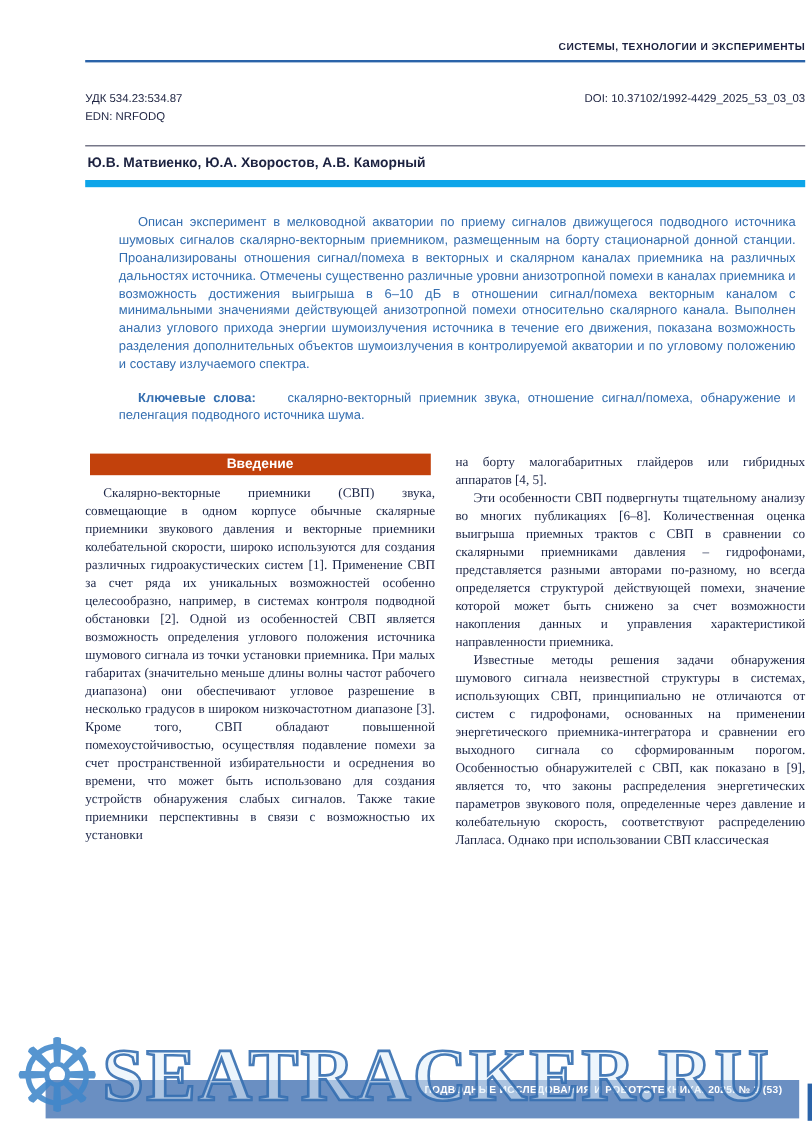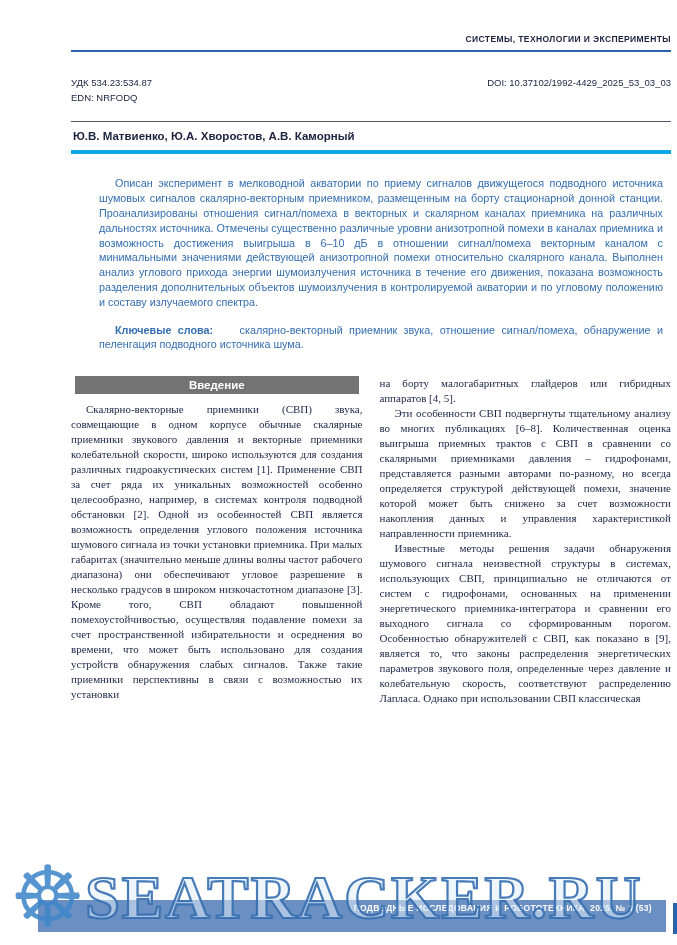--- a/index.html
+++ b/index.html
@@ -27,21 +27,21 @@
   .meta-right { white-space:nowrap;text-align:right; }
 
   
   .article-title {
     margin:20px 0 0 14px; font-size:19.5px; line-height:26px; font-weight:700;
     letter-spacing:0.3px; color:#2a63a9;
   }
 
   
   .authors-wrap {
-    margin-top:16px; border-top:1px solid #55566b; border-bottom:4px solid #0ea5e9;
+    margin-top:16px; border-top:1px solid #55566b; border-bottom:6px solid #0ea5e9;
     padding:8px 2px; font-size:11.5px; font-weight:700; color:#1c2240;
   }
 
   
   .abstract {
     margin:22px 8px 0 28px; font-size:10.8px; line-height:14.8px;
     color:#346eb0; text-align:justify; text-indent:16px;
   }
   .keywords {
     margin:13px 8px 0 28px; font-size:10.8px; line-height:14.8px;
@@ -52,21 +52,21 @@
   
   .columns { margin-top:24px; display:flex; gap:17px; }
   .col { flex:1 1 0; min-width:0; }
   .col p {
     margin:0; font-family:"Liberation Serif", serif; font-size:11px;
     line-height:15px; color:#1b2547; text-align:justify; text-indent:15px;
     hyphens:auto;
   }
   .col p.cont { text-indent:0; }
   .intro-bar {
-    margin:0 4px 8px 4px; background:#737373; color:#ffffff;
+    margin:0 4px 8px 4px; background:#c2410c; color:#ffffff;
     font-size:11.5px; line-height:18px; font-weight:700; text-align:center;
   }
 
   
   .footer-bar {
     position:absolute; left:38px; right:44px; bottom:13px; height:32px;
     background:#6a8fc2; color:#ffffff; font-size:8.5px; line-height:17px;
     font-weight:700; text-align:right; padding-right:14px; letter-spacing:0.3px;
     box-sizing:border-box;
   }

